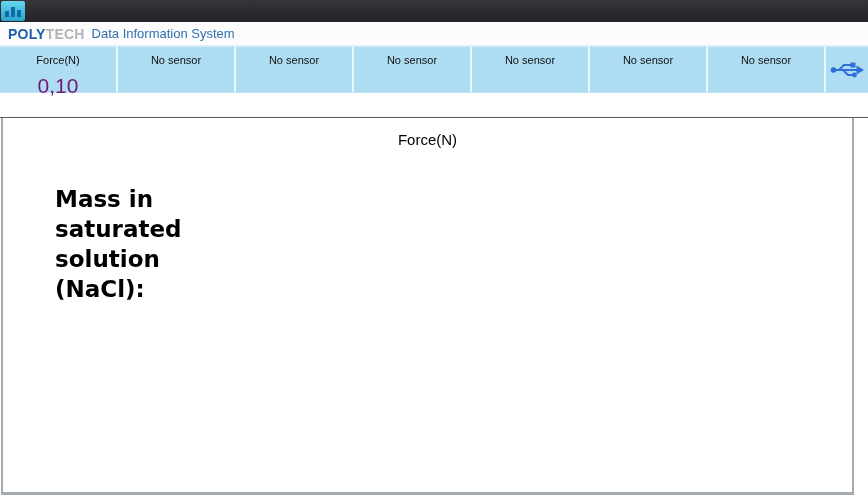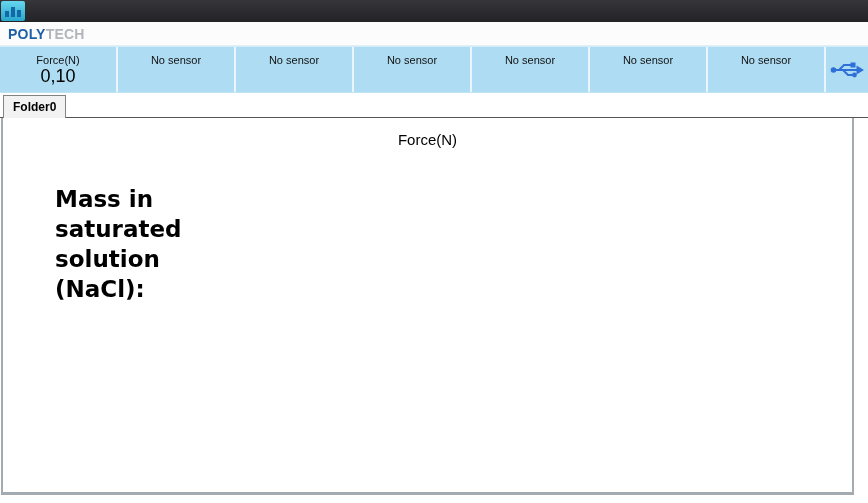--- a/index.html
+++ b/index.html
@@ -23,21 +23,21 @@
   .brand-secondary { color:#b2b6ba; }
   .app-title { margin-left:7px; font-size:13px; color:#2f6fae; }
 
   
   .strip { position:absolute; left:0; top:46px; width:868px; height:47px;
            background:#aedcf2; display:flex; border-top:1px solid #d3ecf9;
            border-bottom:1px solid #c2e1f2; }
   .cell { width:118px; height:100%; border-right:2px solid rgba(255,255,255,.75);
           text-align:center; }
   .cell-label { margin-top:7px; font-size:11px; color:#111; }
-  .cell-value { margin-top:0px; font-size:18px; color:#000000; }
+  .cell-value { margin-top:8px; font-size:21px; color:#701a75; }
   .usb-cell { flex:1; display:flex; align-items:center; justify-content:center; }
 
   
   .tabrow { position:absolute; left:0; top:93px; width:868px; height:24px; background:#ffffff; }
   .tab { position:absolute; left:3px; top:2px; height:23px; padding:0 9px;
          background:#f2f2f2; border:1px solid #848484; border-bottom:none;
          font-size:12px; font-weight:bold; color:#000; display:flex; align-items:center;
          z-index:3; }
   .top-border { position:absolute; left:0; top:117px; width:868px; height:1px; background:#565656; }
 
@@ -67,20 +67,21 @@
       <svg width="18" height="14" viewBox="0 0 18 14">
         <rect x="1" y="7" width="4" height="6" fill="#1468a6"></rect>
         <rect x="7" y="3" width="4" height="10" fill="#1468a6"></rect>
         <rect x="13" y="6" width="4" height="7" fill="#1468a6"></rect>
       </svg>
     </div>
   </div>
 
   <div class="header">
     <span class="brand"><span class="brand-primary">POLY</span><span class="brand-secondary">TECH</span></span>
+    <span class="app-title">Data Information System</span>
   </div>
 
   <div class="strip">
     <div class="cell">
       <div class="cell-label">Force(N)</div>
       <div class="cell-value">0,10</div>
     </div>
     <div class="cell">
       <div class="cell-label">No sensor</div>
       <div class="cell-value"></div>
@@ -113,25 +114,20 @@
           <polygon points="26.5,6.5 34,11 26.5,15.5" stroke="none"></polygon>
           <polyline points="9,11 14,6 21,6" fill="none"></polyline>
           <rect x="20.5" y="3.5" width="5" height="5" stroke="none"></rect>
           <polyline points="13,11 18,16 23,16" fill="none"></polyline>
           <circle cx="24.5" cy="16" r="2.4" stroke="none"></circle>
         </g>
       </svg>
     </div>
   </div>
 
-  <div class="tabrow">
-    <div class="tab">
-      <span>Folder0</span>
-    </div>
-  </div>
   <div class="top-border"></div>
 
   <div class="panel">
     <div class="chart-title">Force(N)</div>
     <div class="annotation">Mass in saturated solution (NaCl):</div>
   </div>
 
 </div>
 
 </body></html>

